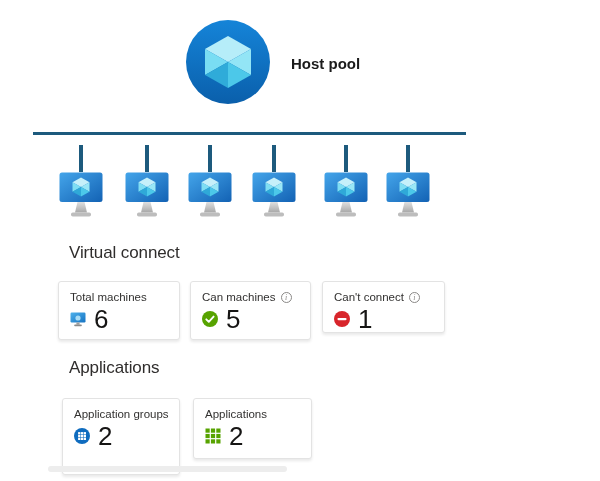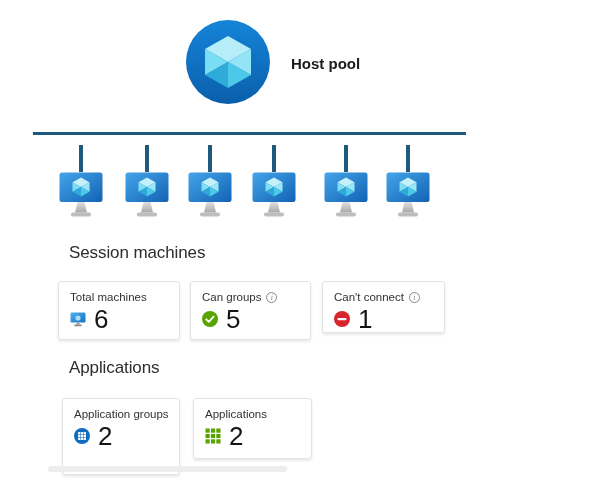--- a/index.html
+++ b/index.html
@@ -208,21 +208,21 @@
       <polygon points="13.5,10.2 22,15 13.5,19.8" fill="#7fdef3"></polygon>
       <polygon points="13.5,19.8 22,15 22,24.5" fill="#2fa9d8"></polygon>
       <polygon points="30.5,10.2 30.5,19.8 22,15" fill="#9ae7f6"></polygon>
       <polygon points="30.5,19.8 22,24.5 22,15" fill="#4cc8e9"></polygon>
       <path d="M18.5 30 h7 l2.5 10.5 h-12 z" fill="url(#stg)"></path>
       <rect x="12" y="40.5" width="20" height="4" rx="1.8" fill="#bdbdbd"></rect>
     </svg>
   </div>
 </div>
 
-  <div class="abs section-title vm-title">Session machines</div>
+  <div class="abs section-title vm-title">Virtual connect</div>
 
   <div class="card" style="left:58px;top:281px;width:122px;height:59px">
     <div class="card-label-row">
       <span class="card-label">Total machines</span>
     </div>
     <div class="card-value-row">
       <span class="card-icon">
         <svg width="16" height="16" viewBox="0 0 16 16">
           <defs>
               <linearGradient id="tmg" x1="0" y1="0" x2="1" y2="1">
@@ -235,21 +235,21 @@
           <rect x="6.4" y="11.5" width="3.2" height="2.2" fill="#9d9d9d"></rect>
           <rect x="4.2" y="13.6" width="7.6" height="1.6" rx="0.8" fill="#8b8b8b"></rect>
         </svg>
       </span>
       <span class="card-value">6</span>
     </div>
   </div>
 
   <div class="card" style="left:190px;top:281px;width:121px;height:59px">
     <div class="card-label-row">
-      <span class="card-label">Can groups</span>
+      <span class="card-label">Can machines</span>
       <span class="info-icon">i</span>
     </div>
     <div class="card-value-row">
       <span class="card-icon">
         <svg width="16" height="16" viewBox="0 0 16 16">
           <circle cx="8" cy="8" r="8" fill="#57a300"></circle>
           <path d="M4.3 8.3 L6.8 10.8 L11.6 5.6" fill="none" stroke="#ffffff" stroke-width="1.9" stroke-linecap="round" stroke-linejoin="round"></path>
         </svg>
       </span>
       <span class="card-value">5</span>

